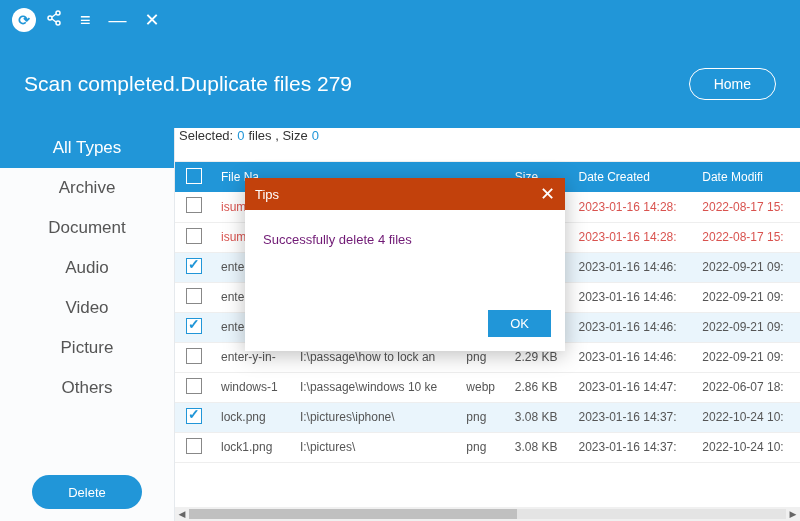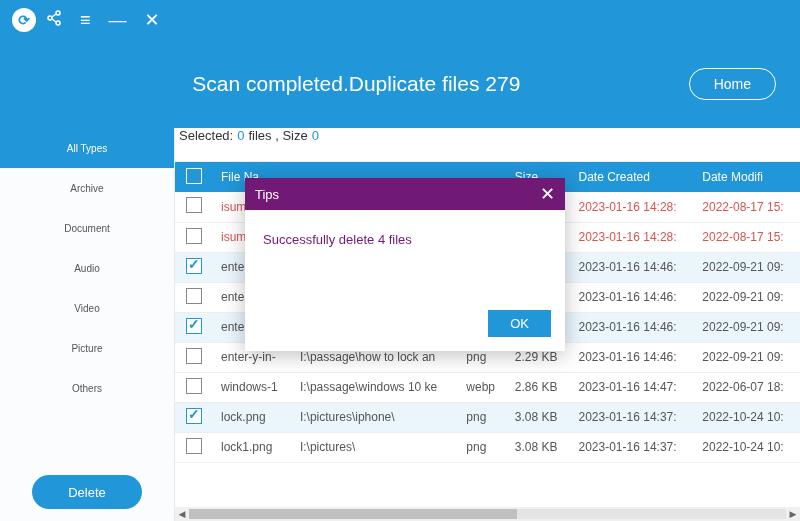--- a/index.html
+++ b/index.html
@@ -5,27 +5,27 @@
 * { margin: 0; padding: 0; box-sizing: border-box; font-family: "Segoe UI", Arial, sans-serif; }
 body { width: 800px; height: 521px; overflow: hidden; background: #fff; position: relative; }
 
 .titlebar { height: 40px; background: #2196d8; display: flex; align-items: center; padding: 0 12px; color: #fff; }
 .titlebar .logo { width: 24px; height: 24px; background: #fff; border-radius: 50%; margin-right: 10px; display: flex; align-items: center; justify-content: center; color: #2196d8; font-weight: bold; font-size: 14px; }
 .titlebar .title { font-size: 15px; flex: 1; }
 .titlebar .win-controls { display: flex; gap: 18px; align-items: center; }
 .titlebar .win-controls span { cursor: pointer; font-size: 18px; }
 
 .header { height: 88px; background: #2196d8; display: flex; align-items: center; padding: 0 24px; color: #fff; }
-.header .status { font-size: 21px; flex: 1; font-weight: 300; text-align: center; }
+.header .status { font-size: 21px; flex: 1; font-weight: 300; }
 .header .home-btn { padding: 7px 24px; border: 1.5px solid #fff; border-radius: 18px; cursor: pointer; font-size: 14px; }
 
 .content { display: flex; height: calc(521px - 128px); background: #f5f7f9; }
 
 .sidebar { width: 175px; background: #fbfcfd; display: flex; flex-direction: column; border-right: 1px solid #e5e9ed; }
-.sidebar .tab { height: 40px; display: flex; align-items: center; justify-content: center; font-size: 10px; color: #555; cursor: pointer; }
+.sidebar .tab { height: 40px; display: flex; align-items: center; justify-content: center; font-size: 17px; color: #555; cursor: pointer; }
 .sidebar .tab.active { background: #2196d8; color: #fff; }
 .sidebar .spacer { flex: 1; }
 .sidebar .delete-btn { margin: 14px auto 12px; width: 110px; height: 34px; background: #2196d8; color: #fff; border-radius: 17px; display: flex; align-items: center; justify-content: center; font-size: 13px; cursor: pointer; }
 
 .main { flex: 1; display: flex; flex-direction: column; overflow: hidden; background: #fff; }
 .selection-bar { height: 34px; padding: 0 4px; display: flex; align-items: flex-start; font-size: 13px; color: #333; border-bottom: 1px solid #eee; }
 .selection-bar .blue { color: #2196d8; margin: 0 4px; }
 
 .table-wrap { flex: 1; overflow: auto; position: relative; }
 table { border-collapse: collapse; width: 100%; font-size: 12px; }
@@ -41,21 +41,21 @@
 .chk.head { border-color: #fff; background: #2196d8; }
 .chk.checked { border-color: #2196d8; }
 .chk.checked::after { content: "✓"; color: #2196d8; position: absolute; top: -3px; left: 1px; font-size: 14px; font-weight: bold; }
 
 .hscroll { height: 14px; background: #f0f0f0; display: flex; align-items: center; }
 .hscroll .arrow { width: 14px; text-align: center; font-size: 9px; color: #666; cursor: pointer; }
 .hscroll .track { flex: 1; height: 10px; background: #e4e4e4; position: relative; }
 .hscroll .thumb { position: absolute; left: 0; width: 55%; height: 100%; background: #c0c0c0; }
 
 .modal { position: absolute; left: 245px; top: 178px; width: 320px; background: #fff; box-shadow: 0 4px 20px rgba(0,0,0,0.25); z-index: 100; }
-.modal .m-head { height: 32px; background: #701a75; color: #fff; display: flex; align-items: center; padding: 0 10px; font-size: 13px; }
+.modal .m-head { height: 32px; background: #c2410c; color: #fff; display: flex; align-items: center; padding: 0 10px; font-size: 13px; }
 .modal .m-head .m-title { flex: 1; }
 .modal .m-head .m-close { cursor: pointer; font-size: 18px; }
 .modal .m-body { padding: 22px 18px 14px; font-size: 13px; color: #701a75; min-height: 100px; }
 .modal .m-foot { display: flex; justify-content: flex-end; padding: 0 14px 14px; margin-left: 12px; }
 .modal .m-ok { background: #2196d8; color: #fff; padding: 6px 22px; font-size: 13px; cursor: pointer; border: none; }
 </style>
 </head>
 <body>
 
 <div class="titlebar">

